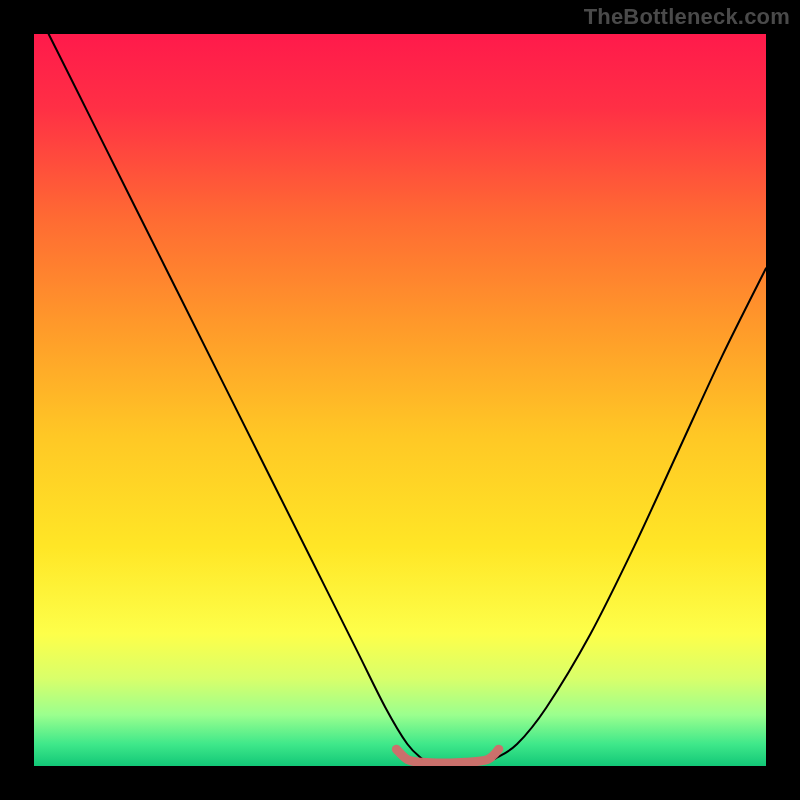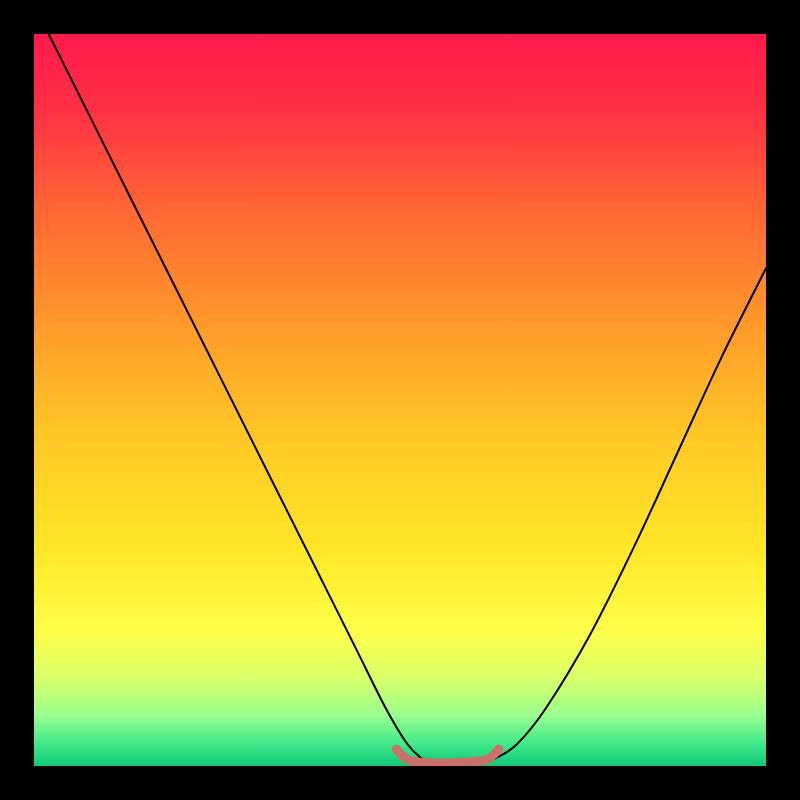--- a/index.html
+++ b/index.html
@@ -29,20 +29,21 @@
     z-index: 5;
   }
   svg {
     display: block;
   }
 </style>
 </head>
 <body>
 
 <div class="frame">
+  <div class="watermark">TheBottleneck.com</div>
   <svg id="chart-svg" width="800" height="800" viewBox="0 0 800 800">
       <defs>
         <linearGradient id="bg-grad" x1="0" y1="0" x2="0" y2="1">
           <stop offset="0%" stop-color="#ff1a4b"></stop>
           <stop offset="10%" stop-color="#ff2f45"></stop>
           <stop offset="25%" stop-color="#ff6a33"></stop>
           <stop offset="40%" stop-color="#ff9a2a"></stop>
           <stop offset="55.00000000000001%" stop-color="#ffc825"></stop>
           <stop offset="70%" stop-color="#ffe626"></stop>
           <stop offset="82%" stop-color="#fdff4a"></stop>

